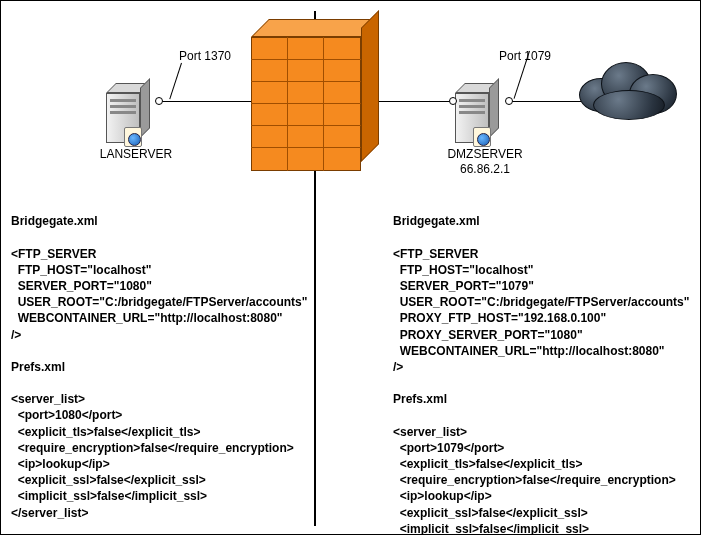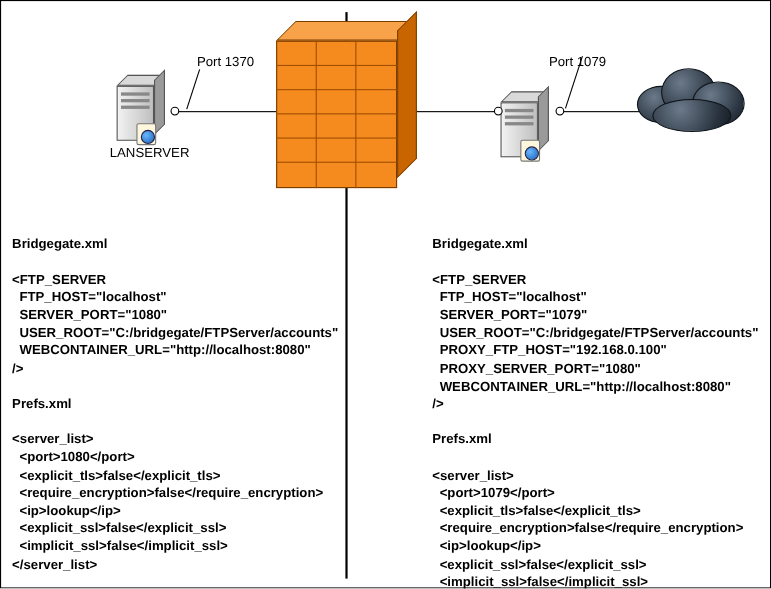--- a/index.html
+++ b/index.html
@@ -200,21 +200,21 @@
     <div class="front"></div>
     <div class="brick-h" style="top:40px"></div>
     <div class="brick-h" style="top:62px"></div>
     <div class="brick-h" style="top:84px"></div>
     <div class="brick-h" style="top:106px"></div>
     <div class="brick-h" style="top:128px"></div>
     <div class="brick-v" style="left:36px"></div>
     <div class="brick-v" style="left:72px"></div>
   </div>
 
-  <div class="server" style="left:105px; top:55px;">
+  <div class="server" style="left:105px; top:70px;">
     <div class="server-body">
       <div class="top"></div>
         <div class="side"></div>
         <div class="front"></div>
       <div class="slot s1"></div>
         <div class="slot s2"></div>
         <div class="slot s3"></div>
       <div class="globe"></div>
     </div>
     <div class="server-label">
@@ -225,20 +225,24 @@
   <div class="server" style="left:454px; top:70px;">
     <div class="server-body">
       <div class="top"></div>
         <div class="side"></div>
         <div class="front"></div>
       <div class="slot s1"></div>
         <div class="slot s2"></div>
         <div class="slot s3"></div>
       <div class="globe"></div>
     </div>
+    <div class="server-label">
+      <div>DMZSERVER</div>
+      <div>66.86.2.1</div>
+    </div>
   </div>
 
   <div class="cloud">
     <div class="p p1"></div>
       <div class="p p2"></div>
       <div class="p p3"></div>
       <div class="p p4"></div>
   </div>
 
   <div class="hline" style="left:158px; top:100px; width:92px;"></div>

